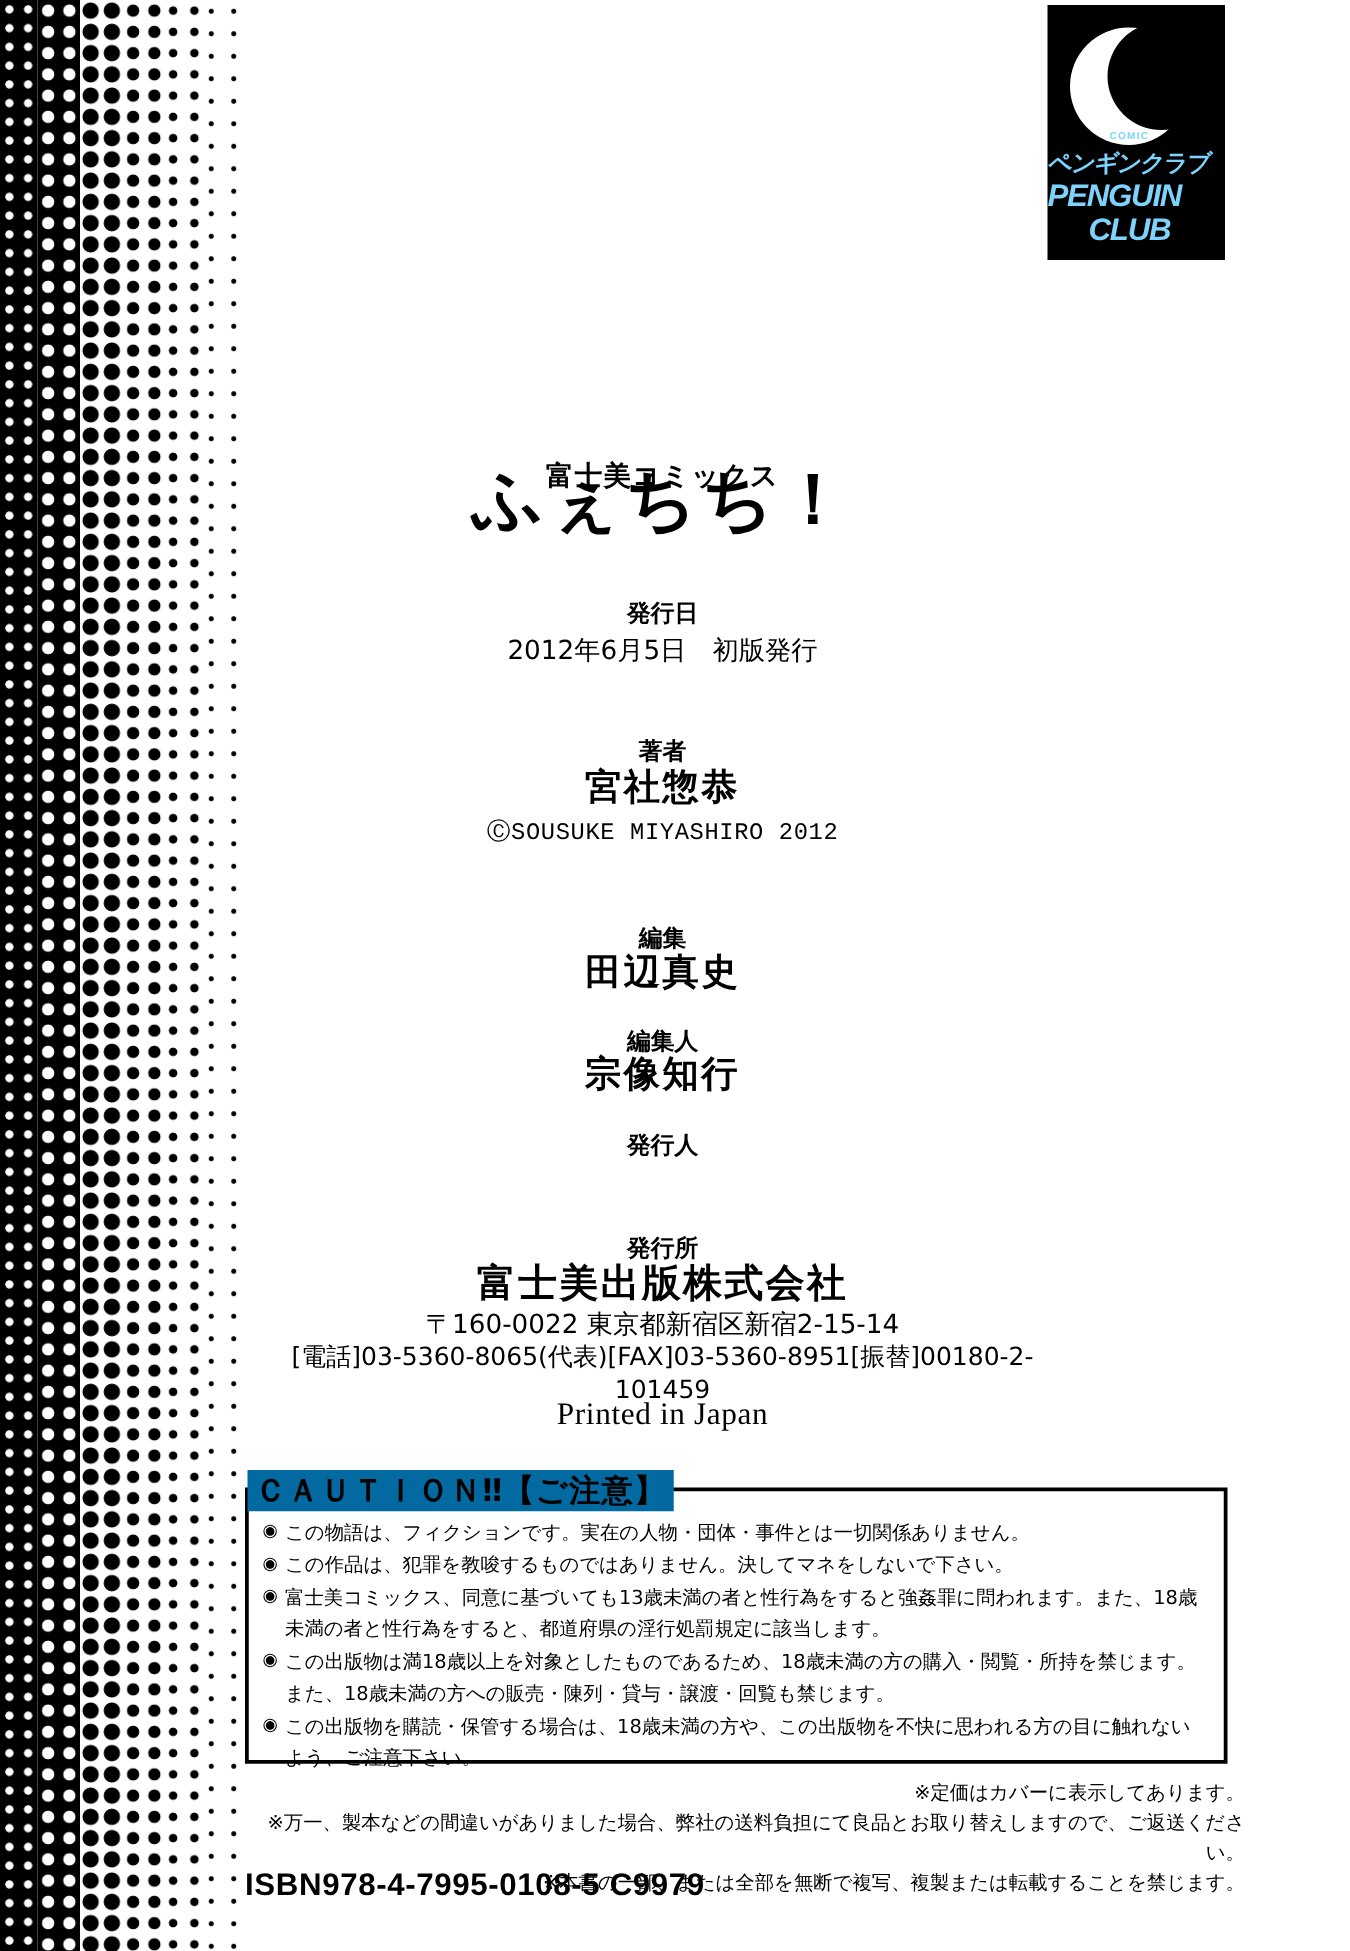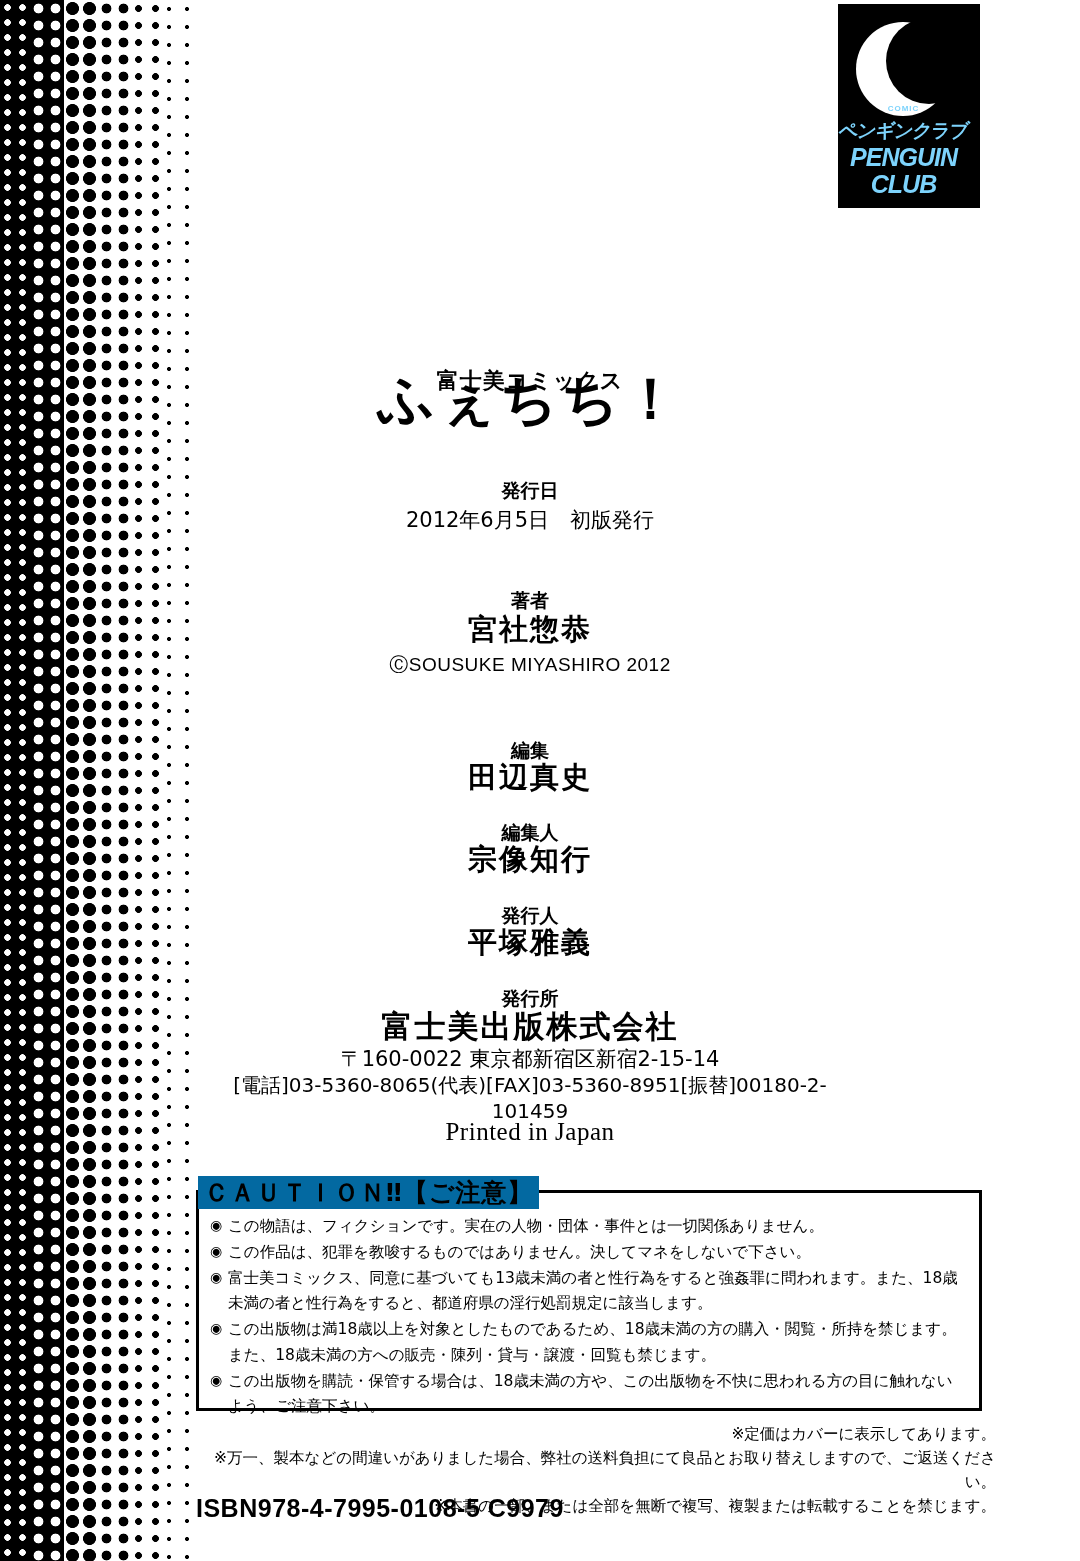--- a/index.html
+++ b/index.html
@@ -134,21 +134,21 @@
     font-family: "Liberation Sans", sans-serif;
     font-size: 8px;
     font-weight: bold;
     letter-spacing: 1px;
   }
   .logo-line1 {
     position: absolute;
     left: 0;
     top: 139px;
     width: 131px;
-    text-align: center;
+    text-align: left;
     font-family: "Liberation Sans", sans-serif;
     font-size: 25px;
     font-weight: bold;
     letter-spacing: -1px;
     font-style: italic;
   }
   .logo-line2 {
     position: absolute;
     left: 0;
     top: 166px;
@@ -181,21 +181,21 @@
     top: 362px;
     font-family: "DejaVu Sans", sans-serif;
     font-size: 56px;
     font-weight: bold;
     letter-spacing: 4px;
   }
 
   .lbl { font-family: "DejaVu Sans", sans-serif; font-size: 19px; font-weight: bold; }
   .val-sans { font-family: "DejaVu Sans", sans-serif; font-size: 21px; }
   .val-big { font-family: "DejaVu Sans", sans-serif; font-size: 29px; font-weight: bold; letter-spacing: 2px; }
-  .val-rom { font-family: Liberation Sans, sans-serif; font-size: 19px; letter-spacing: .5px; }
+  .val-rom { font-family: Liberation Mono, monospace; font-size: 19px; letter-spacing: .5px; }
 
   .r-pubdate-l { top: 478px; }
   .r-pubdate-v { top: 506px; }
 
   .r-author-l { top: 588px; }
   .r-author-v { top: 610px; }
   .r-author-c { top: 652px; }
 
   .r-editor-l { top: 738px; }
   .r-editor-v { top: 758px; }
@@ -312,21 +312,20 @@
   <div class="centered val-big r-author-v">宮社惣恭</div>
   <div class="centered val-rom r-author-c">ⒸSOUSUKE MIYASHIRO 2012</div>
 
   <div class="centered lbl r-editor-l">編集</div>
   <div class="centered val-big r-editor-v">田辺真史</div>
 
   <div class="centered lbl r-editorinchief-l">編集人</div>
   <div class="centered val-big r-editorinchief-v">宗像知行</div>
 
   <div class="centered lbl r-publisher-l">発行人</div>
-  <div class="centered val-big r-publisher-v">平塚雅義</div>
 
   <div class="centered lbl r-company-l">発行所</div>
   <div class="centered val-big r-company-v">富士美出版株式会社</div>
   <div class="centered r-address">〒160-0022 東京都新宿区新宿2-15-14</div>
   <div class="centered r-phone">[電話]03-5360-8065(代表)[FAX]03-5360-8951[振替]00180-2-101459</div>
   <div class="centered r-printed">Printed in Japan</div>
 
   <div class="caution-box"></div>
   <div class="caution-title">ＣＡＵＴＩＯＮ‼【ご注意】</div>
   <div class="caution-list">

